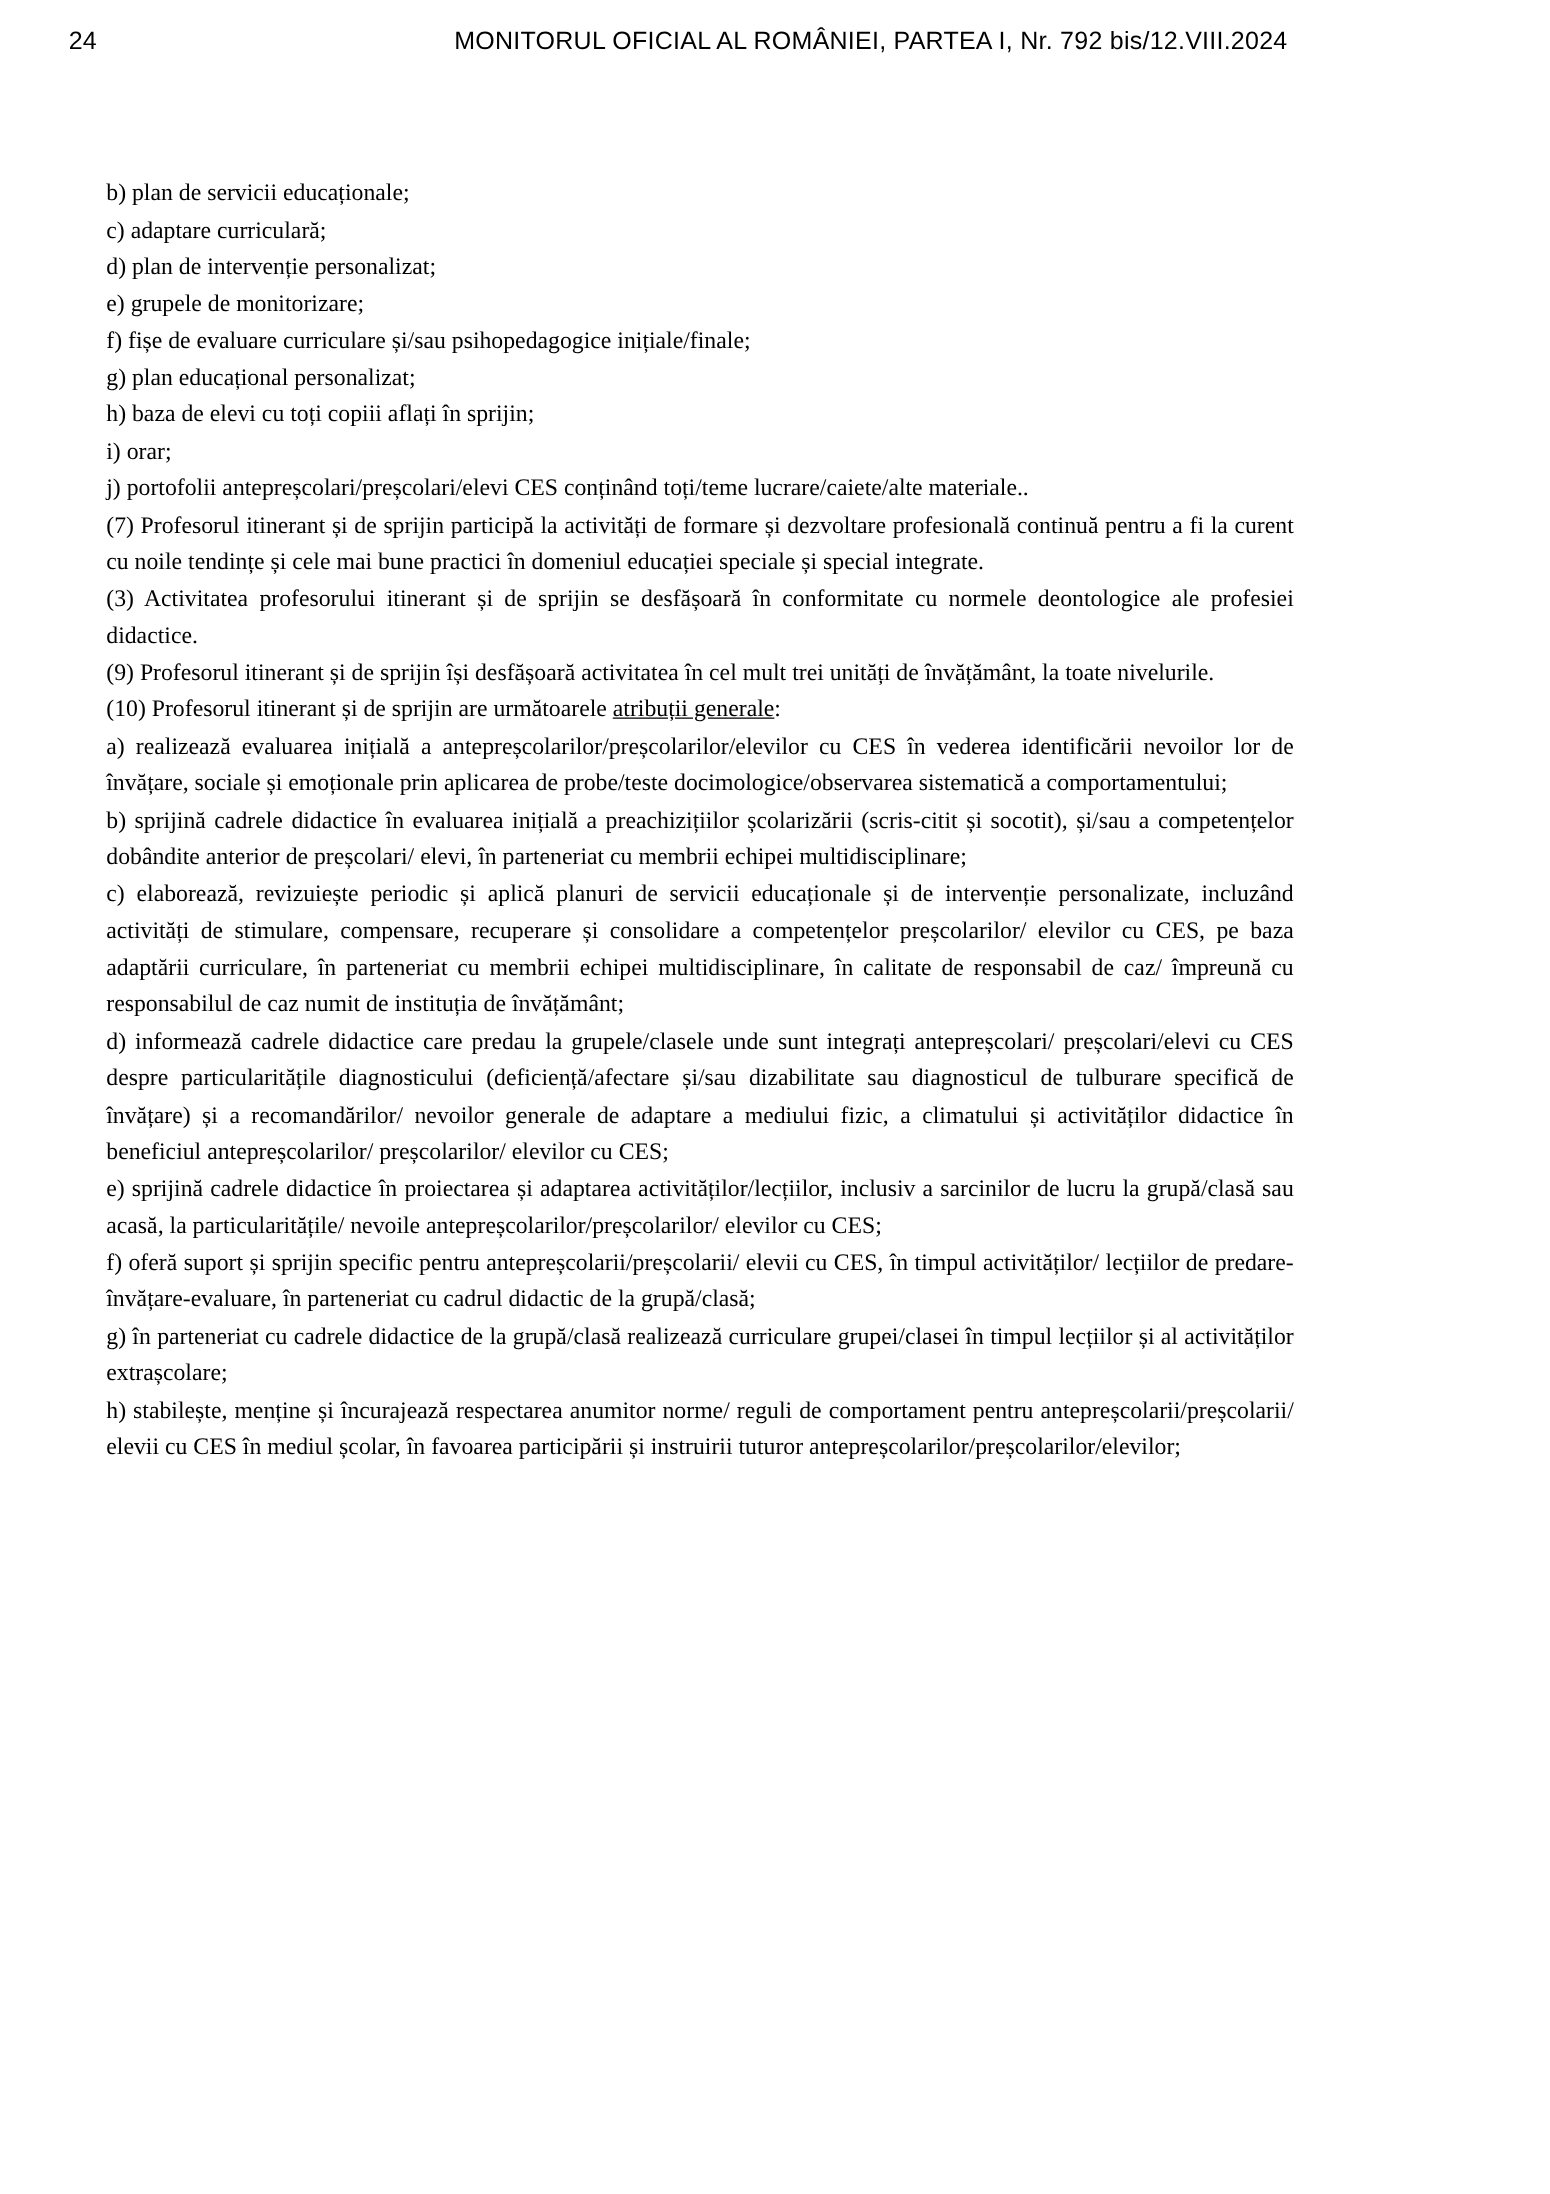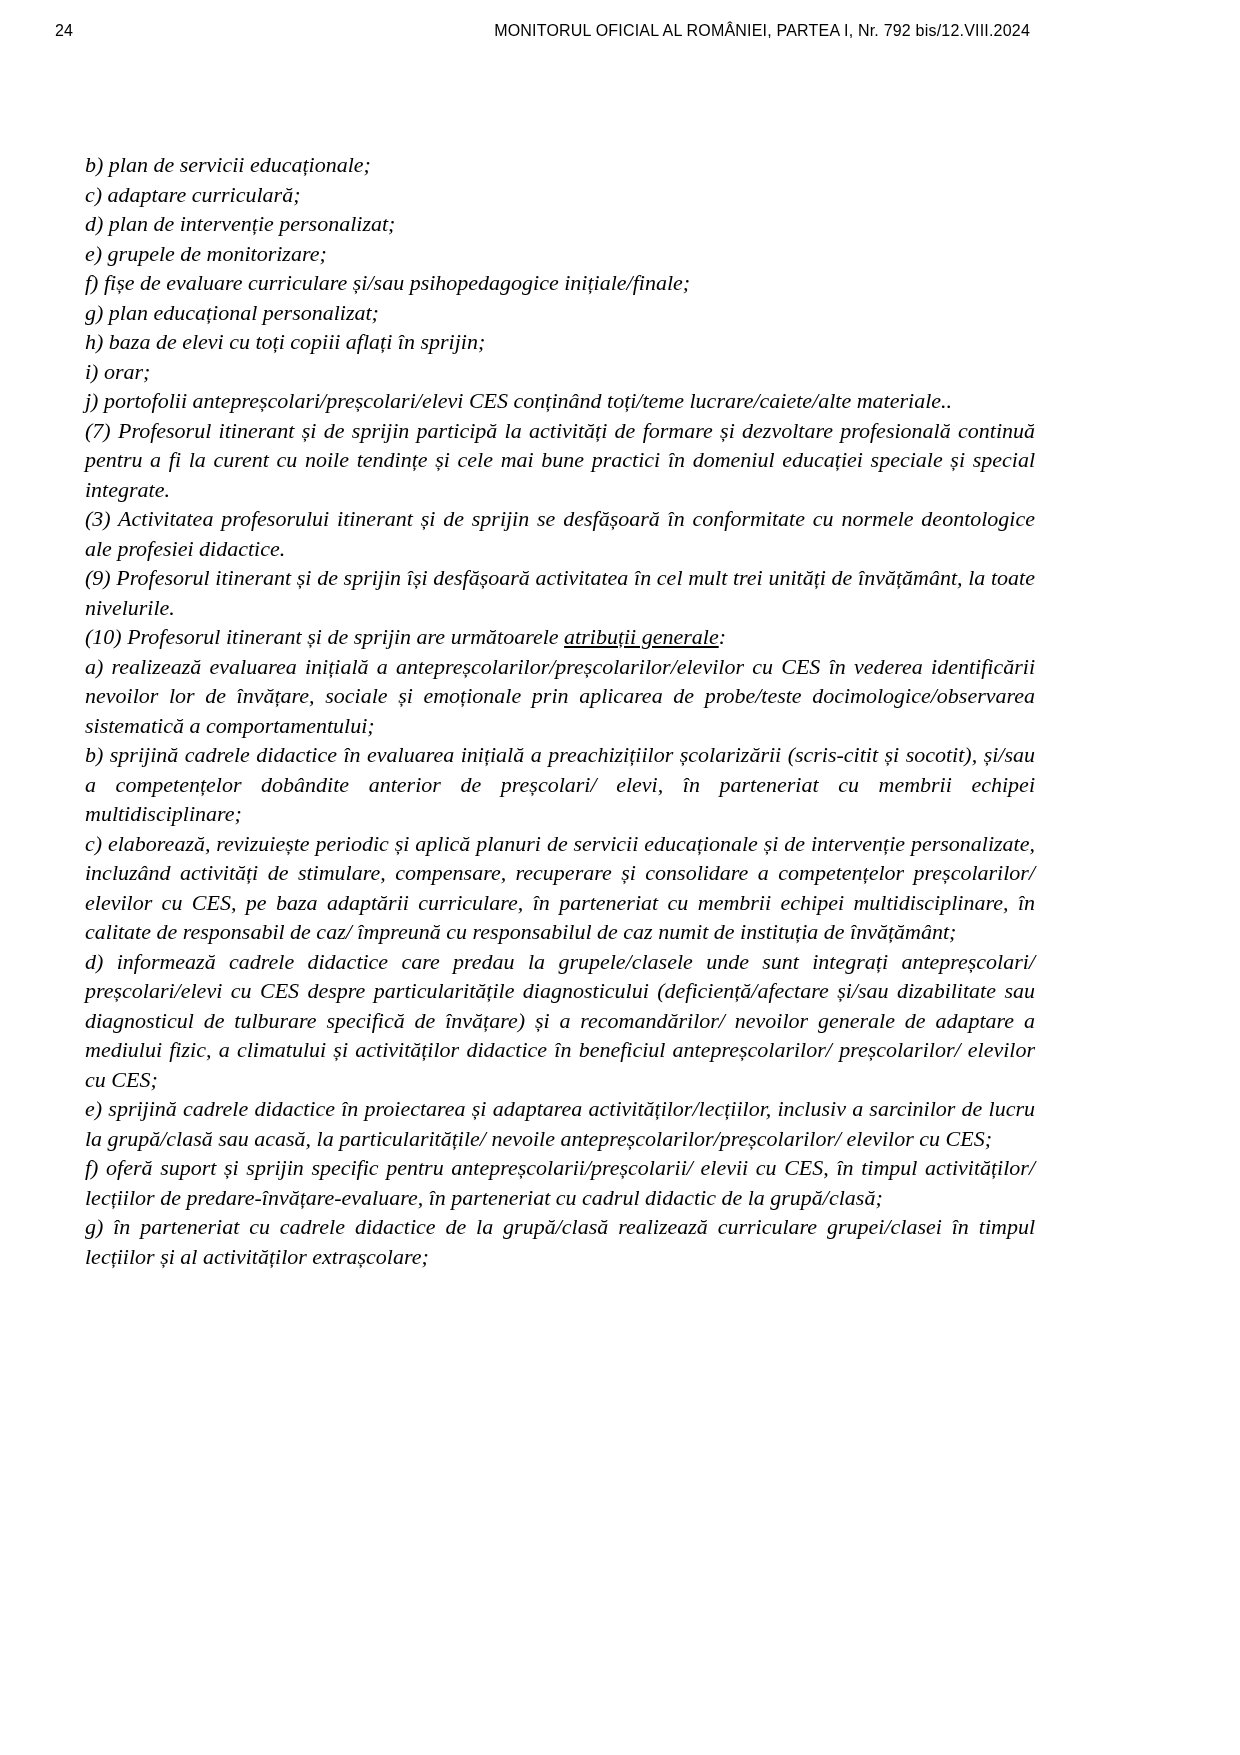--- a/index.html
+++ b/index.html
@@ -16,46 +16,45 @@
     font-family: "Liberation Serif", serif;
     overflow: hidden;
   }
   .page-header {
     position: absolute;
     top: 22px;
     left: 55px;
     right: 55px;
     height: 28px;
     font-family: "Liberation Sans", sans-serif;
-    font-size: 16px;
+    font-size: 20px;
     color: #000000;
   }
   .page-num {
     position: absolute;
     left: 0;
     top: 0;
   }
   .header-title {
     position: absolute;
     left: 30px;
     width: 945px;
     text-align: right;
     top: 0;
     letter-spacing: 0.2px;
   }
   .doc-body {
     position: absolute;
-    top: 150px;
+    top: 140px;
     left: 85px;
     width: 950px;
-    font-size: 22px;
+    font-size: 19px;
     line-height: 29.5px;
     text-align: justify;
     text-justify: inter-word;
-    font-style: italic;
   }
   .para {
     margin: 0;
     padding: 0;
   }
   .underline {
     text-decoration: underline;
   }
 </style>
 </head>
@@ -82,15 +81,16 @@
     <p class="para">(3) Activitatea profesorului itinerant și de sprijin se desfășoară în conformitate cu normele deontologice ale profesiei didactice.</p>
     <p class="para">(9) Profesorul itinerant și de sprijin își desfășoară activitatea în cel mult trei unități de învățământ, la toate nivelurile.</p>
     <p class="para"><span>(10) Profesorul itinerant și de sprijin are următoarele </span><span class="underline">atribuții generale</span><span>:</span></p>
     <p class="para">a) realizează evaluarea inițială a antepreșcolarilor/preșcolarilor/elevilor cu CES în vederea identificării nevoilor lor de învățare, sociale și emoționale prin aplicarea de probe/teste docimologice/observarea sistematică a comportamentului;</p>
     <p class="para">b) sprijină cadrele didactice în evaluarea inițială a preachizițiilor școlarizării (scris-citit și socotit), și/sau a competențelor dobândite anterior de preșcolari/ elevi, în parteneriat cu membrii echipei multidisciplinare;</p>
     <p class="para">c) elaborează, revizuiește periodic și aplică planuri de servicii educaționale și de intervenție personalizate, incluzând activități de stimulare, compensare, recuperare și consolidare a competențelor preșcolarilor/ elevilor cu CES, pe baza adaptării curriculare, în parteneriat cu membrii echipei multidisciplinare, în calitate de responsabil de caz/ împreună cu responsabilul de caz numit de instituția de învățământ;</p>
     <p class="para">d) informează cadrele didactice care predau la grupele/clasele unde sunt integrați antepreșcolari/ preșcolari/elevi cu CES despre particularitățile diagnosticului (deficiență/afectare și/sau dizabilitate sau diagnosticul de tulburare specifică de învățare) și a recomandărilor/ nevoilor generale de adaptare a mediului fizic, a climatului și activităților didactice în beneficiul antepreșcolarilor/ preșcolarilor/ elevilor cu CES;</p>
     <p class="para">e) sprijină cadrele didactice în proiectarea și adaptarea activităților/lecțiilor, inclusiv a sarcinilor de lucru la grupă/clasă sau acasă, la particularitățile/ nevoile antepreșcolarilor/preșcolarilor/ elevilor cu CES;</p>
     <p class="para">f) oferă suport și sprijin specific pentru antepreșcolarii/preșcolarii/ elevii cu CES, în timpul activităților/ lecțiilor de predare-învățare-evaluare, în parteneriat cu cadrul didactic de la grupă/clasă;</p>
     <p class="para">g) în parteneriat cu cadrele didactice de la grupă/clasă realizează curriculare grupei/clasei în timpul lecțiilor și al activităților extrașcolare;</p>
+    <p class="para">h) stabilește, menține și încurajează respectarea anumitor norme/ reguli de comportament pentru antepreșcolarii/preșcolarii/ elevii cu CES în mediul școlar, în favoarea participării și instruirii tuturor antepreșcolarilor/preșcolarilor/elevilor;</p>
   </div>
 
 </div>
 
 </body></html>

